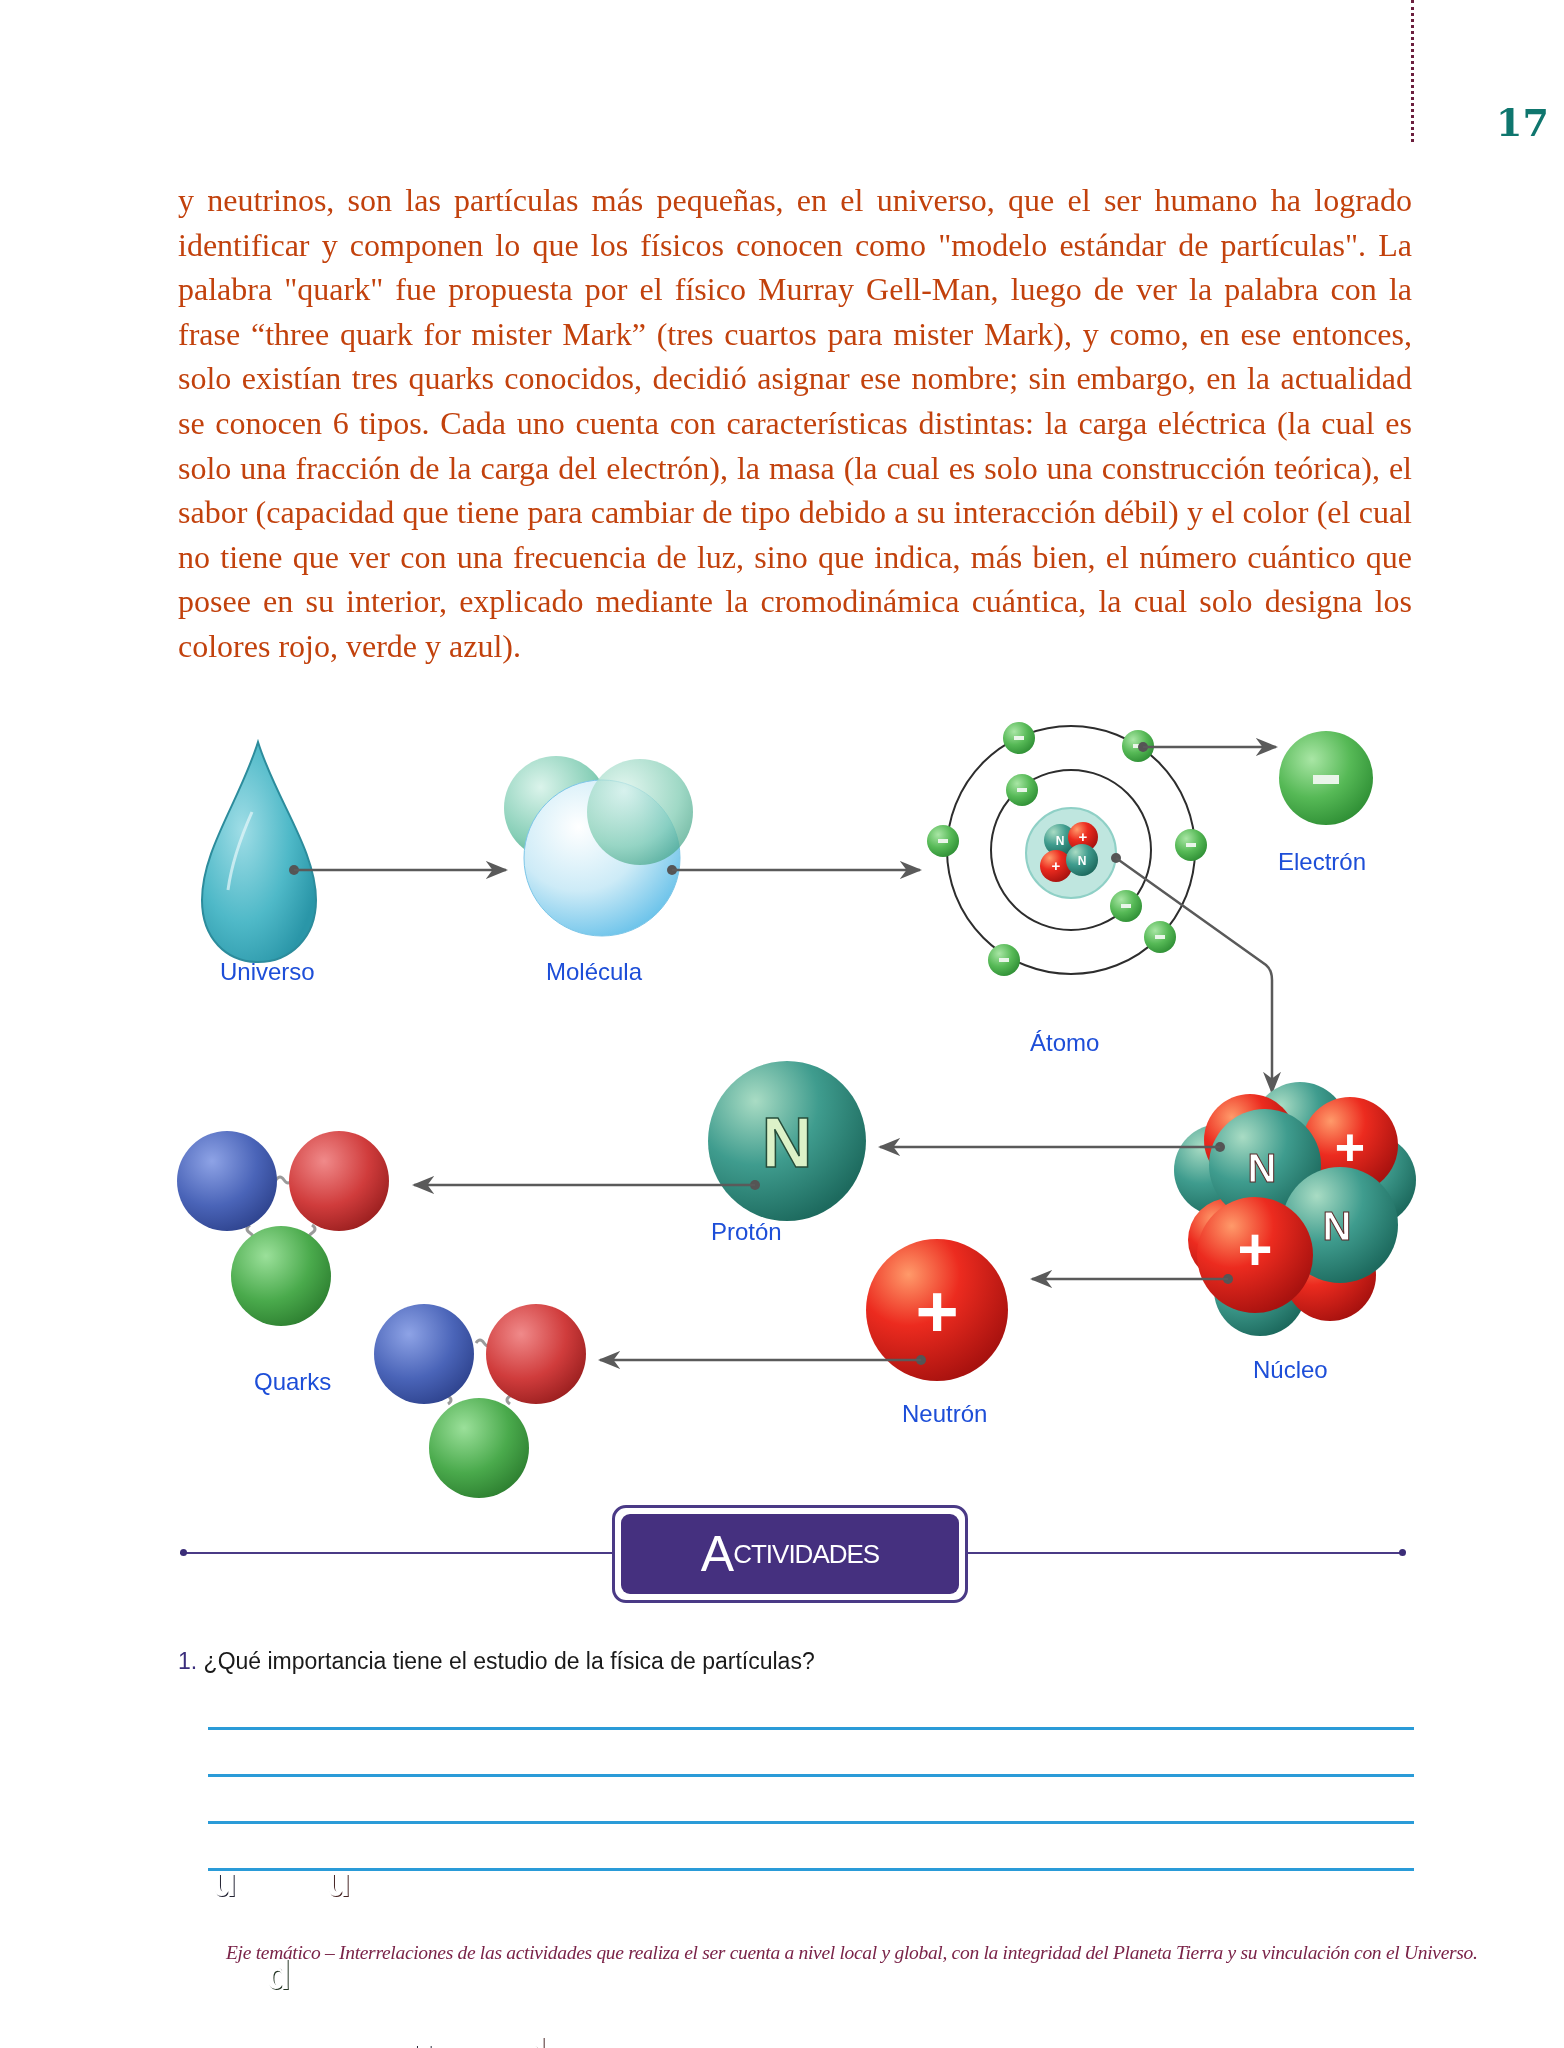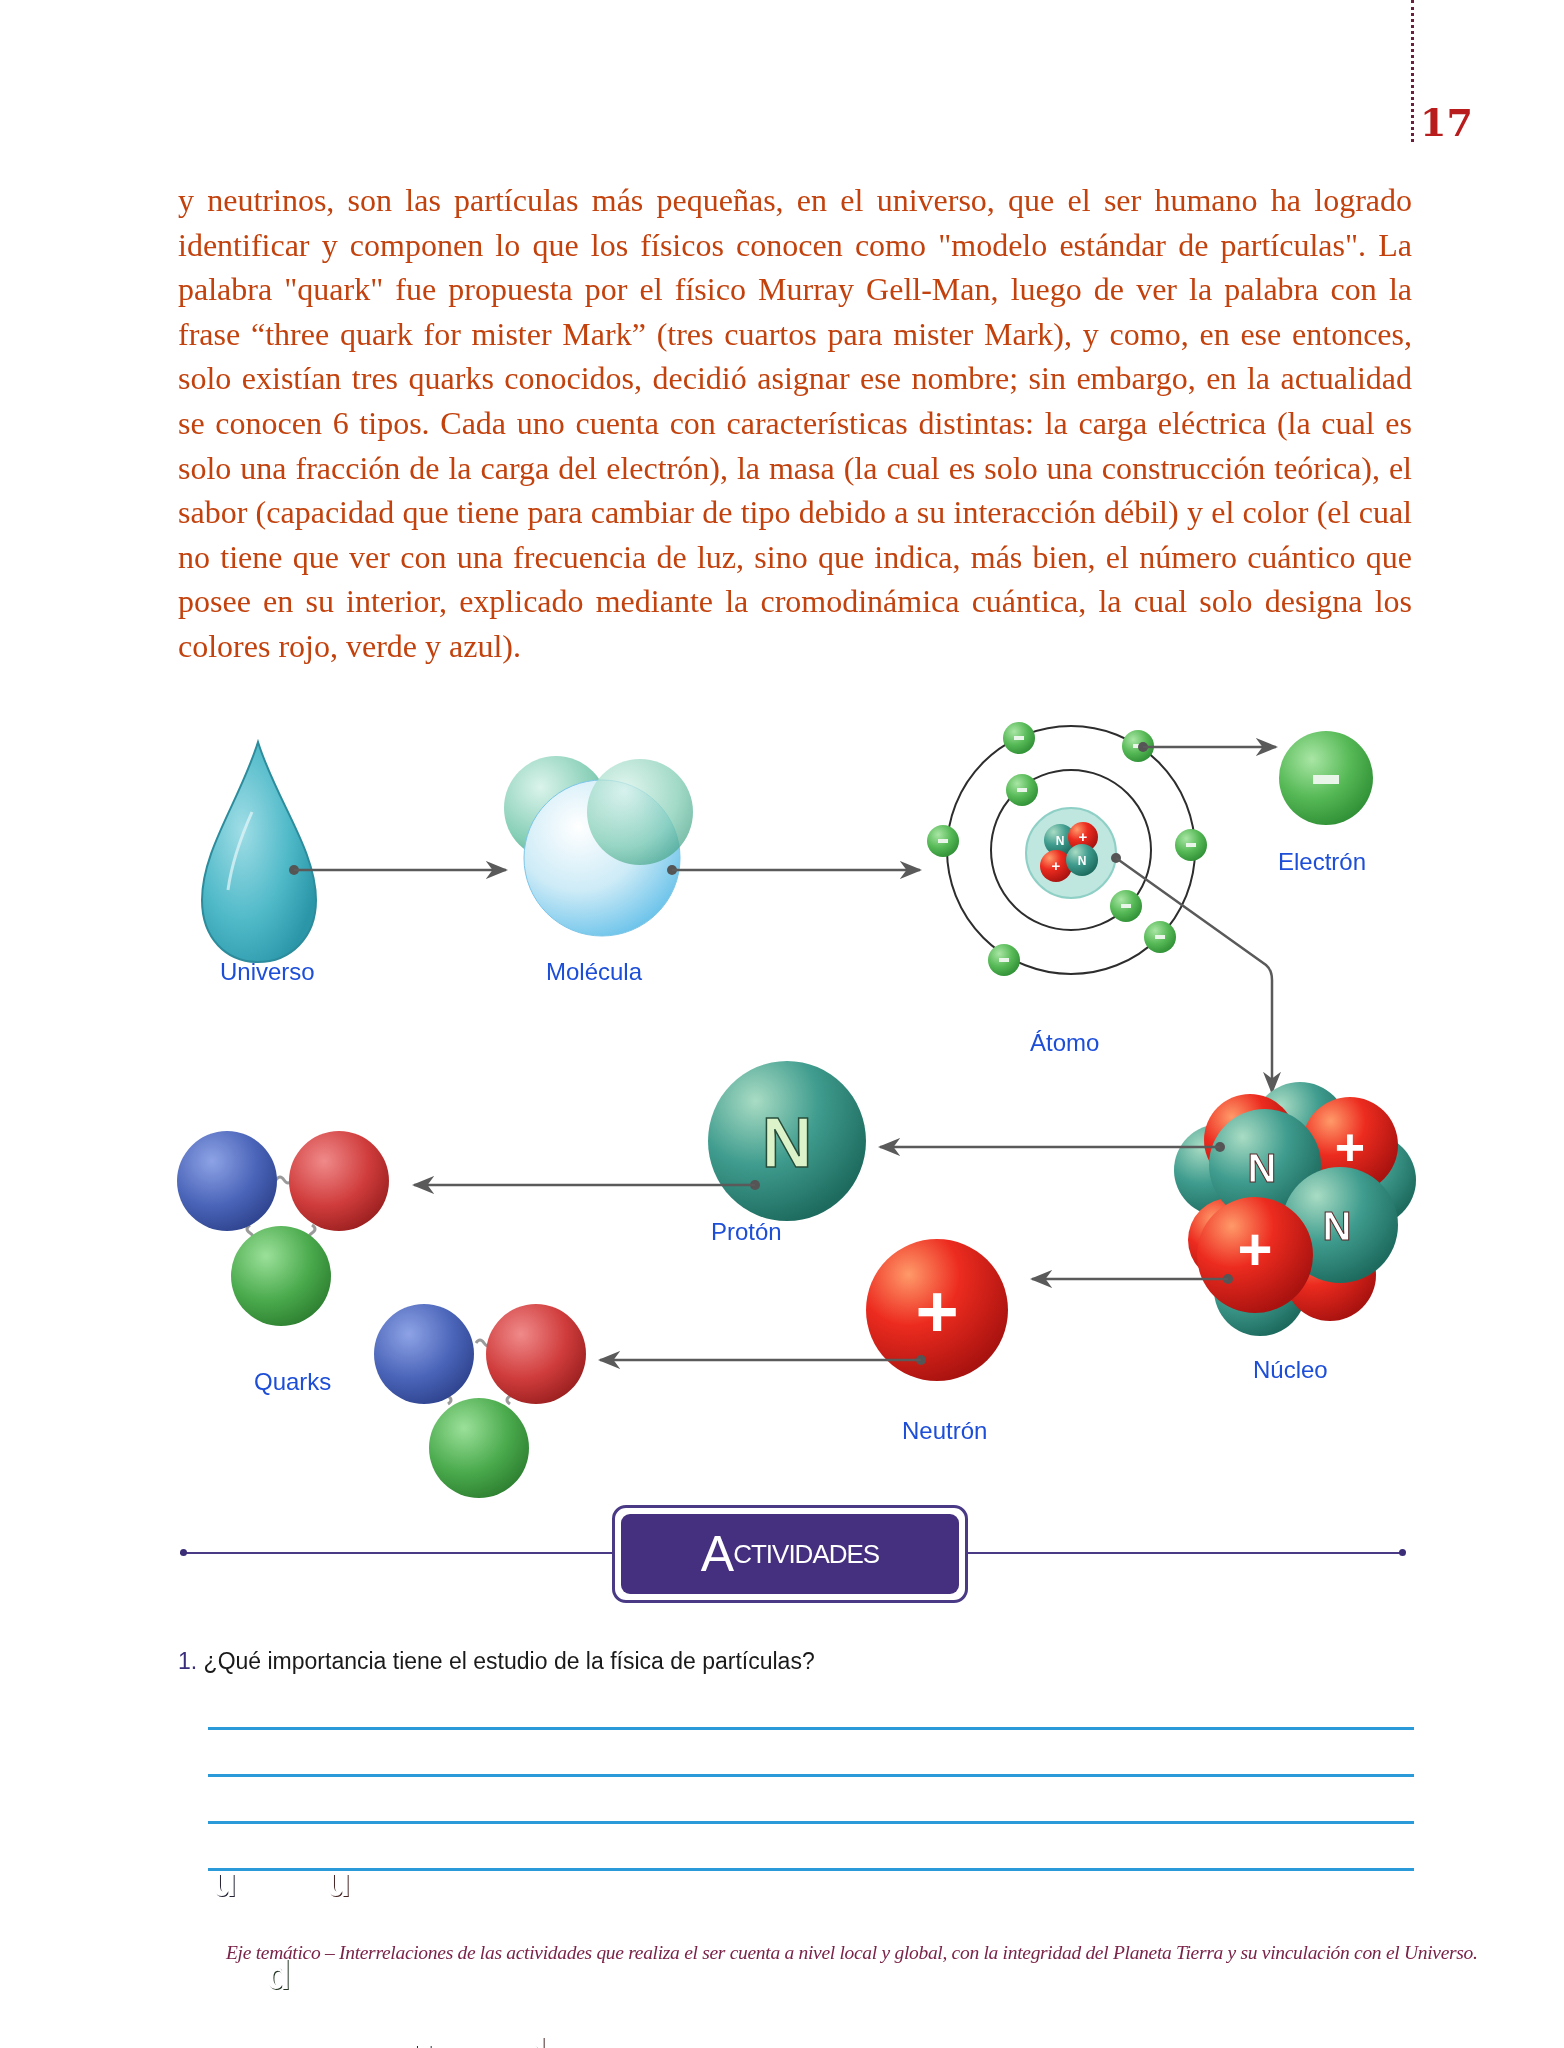--- a/index.html
+++ b/index.html
@@ -1,18 +1,18 @@
 <!DOCTYPE html>
 <html><head>
 <meta charset="utf-8">
 <style>
   html, body { margin:0; padding:0; background:#ffffff; }
   body { width:1564px; height:2048px; position:relative; overflow:hidden; font-family:"Liberation Serif", serif; color:#1a1a1a; }
   .dotted-rule { position:absolute; left:1411px; top:0; width:0; height:142px; border-left:3px dotted #6b1f3e; }
-  .page-number { position:absolute; left:1420px; top:100px; font-family:"DejaVu Serif", serif; font-weight:bold; font-size:38px; color:#b91c1c; }
+  .page-number { position:absolute; left:1496px; top:100px; font-family:"DejaVu Serif", serif; font-weight:bold; font-size:38px; color:#0f766e; }
   .body-text { position:absolute; left:178px; top:178px; width:1234px; font-size:32px; line-height:44.6px; text-align:justify; color:#c2410c; hyphens:auto; }
   .diagram { position:absolute; left:0; top:700px; width:1564px; height:820px; }
   .diagram svg { position:absolute; left:0; top:0; }
   .lbl { position:absolute; font-family:"Liberation Sans", sans-serif; font-size:24px; color:#1d4ed8; white-space:nowrap; }
   .activities-bar { position:absolute; left:180px; top:1552px; width:1222px; height:2px; background:#4a3a86; }
   .bar-dot { position:absolute; top:1549px; width:7px; height:7px; border-radius:50%; background:#3b2d78; }
   .activities-badge { position:absolute; left:612px; top:1505px; width:356px; height:98px; border:3px solid #4a3a86; border-radius:14px; background:#ffffff; box-sizing:border-box; }
   .activities-inner { position:absolute; left:6px; top:6px; right:6px; bottom:6px; background:#45307f; border-radius:9px; display:flex; align-items:center; justify-content:center; color:#ffffff; font-family:"Liberation Sans", sans-serif; font-size:50px; letter-spacing:-1px; transform-origin:center; }
   .activities-inner .small { font-size:26px; }
   .question { position:absolute; left:178px; top:1648px; font-family:Liberation Sans, sans-serif; font-size:23px; color:#1a1a1a; }
@@ -204,21 +204,21 @@
   <div class="lbl" style="left:266px;top:1253px;color:#fff;font-weight:bold;font-size:40px;text-shadow:1px 1px 0 #232;">d</div>
   <div class="lbl" style="left:409px;top:1331px;color:#fff;font-weight:bold;font-size:40px;text-shadow:1px 1px 0 #223;">u</div>
   <div class="lbl" style="left:522px;top:1331px;color:#fff;font-weight:bold;font-size:40px;text-shadow:1px 1px 0 #422;">d</div>
 
   <div class="lbl" style="left:220px;top:258px;">Universo</div>
   <div class="lbl" style="left:546px;top:258px;">Molécula</div>
   <div class="lbl" style="left:1030px;top:284px;margin-top:45px;">Átomo</div>
   <div class="lbl" style="left:1278px;top:148px;">Electrón</div>
   <div class="lbl" style="left:1253px;top:656px;">Núcleo</div>
   <div class="lbl" style="left:711px;top:518px;">Protón</div>
-  <div class="lbl" style="left:902px;top:700px;margin-top:17px;">Neutrón</div>
+  <div class="lbl" style="left:902px;top:700px;">Neutrón</div>
   <div class="lbl" style="left:254px;top:668px;">Quarks</div>
 </div>
 
 <div class="activities-bar"></div>
 <div class="bar-dot" style="left:180px;"></div>
 <div class="bar-dot" style="left:1399px;"></div>
 <div class="activities-badge">
   <div class="activities-inner">
     <span>A</span>
       <span class="small">CTIVIDADES</span>

